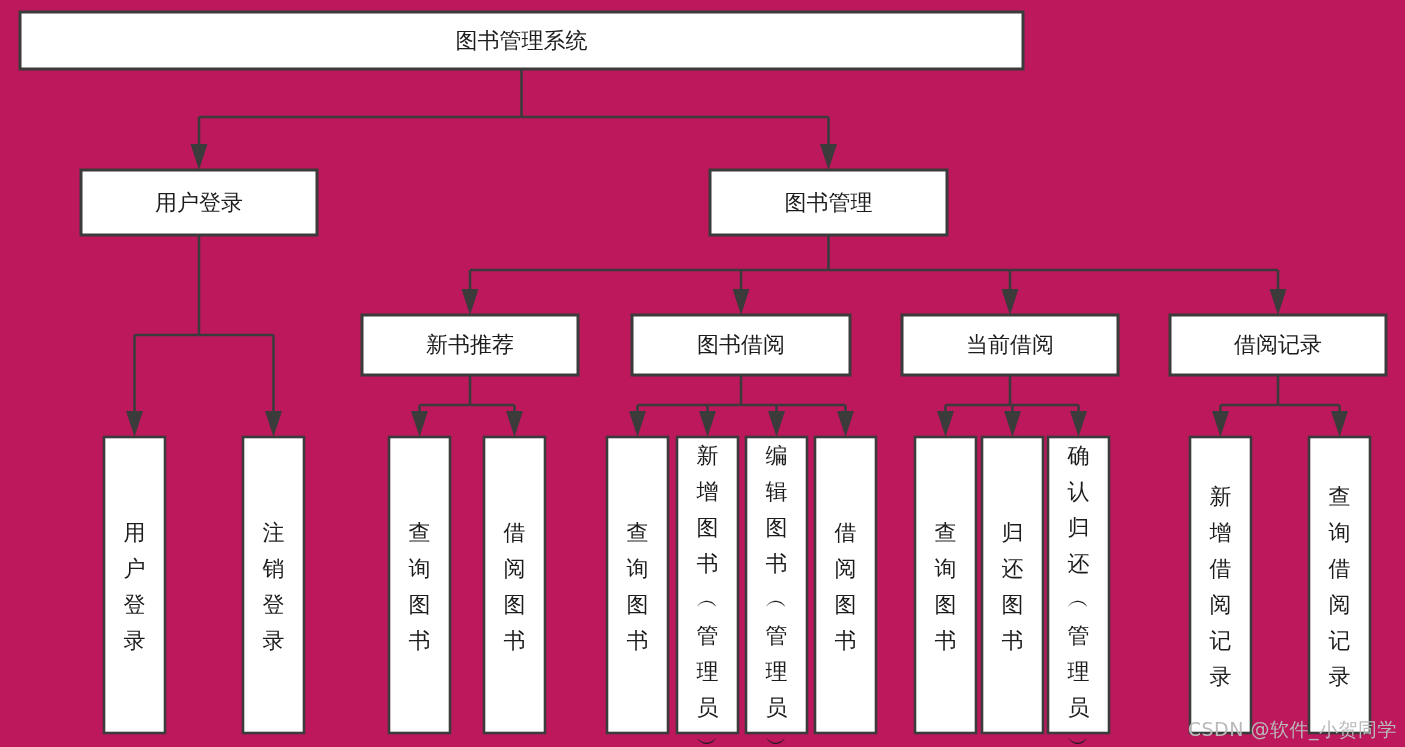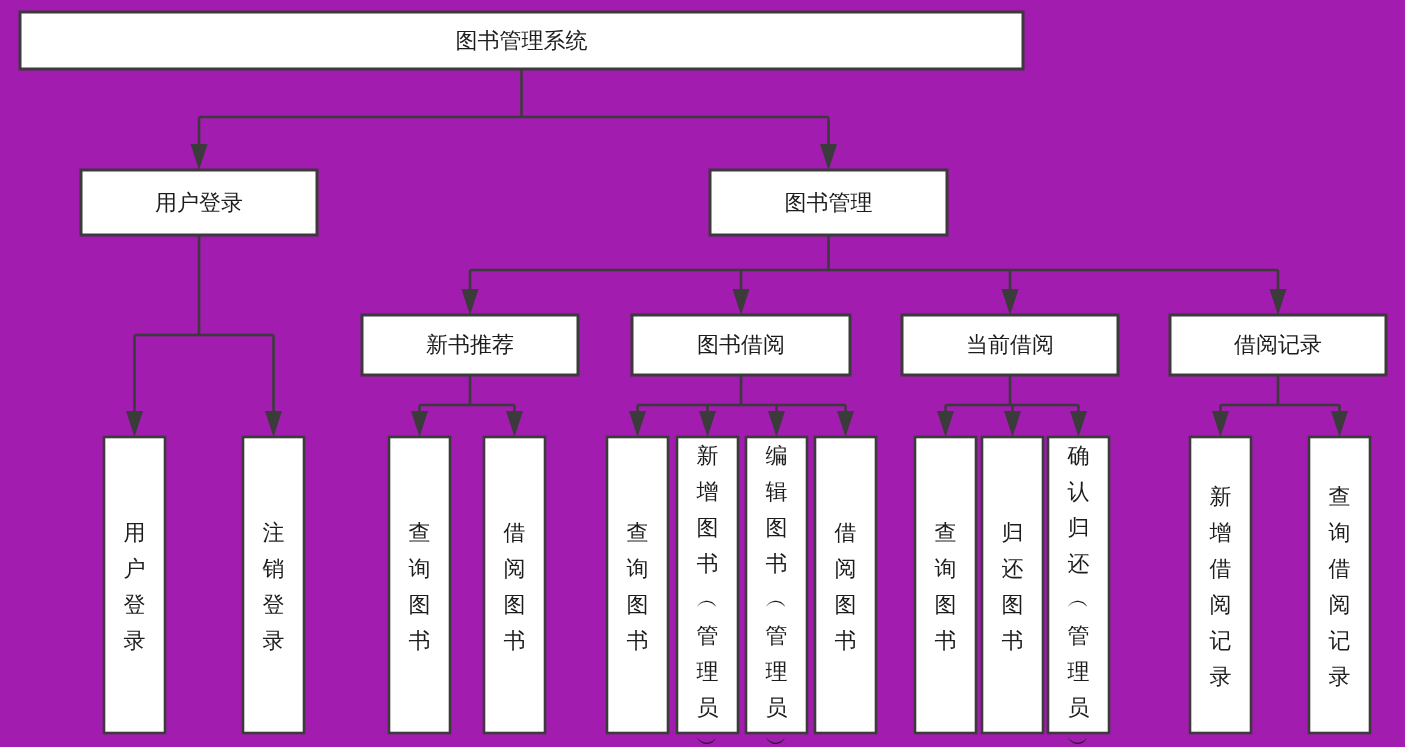--- a/index.html
+++ b/index.html
@@ -1,18 +1,18 @@
 <!DOCTYPE html>
 <html><head>
 <meta charset="utf-8">
 <style>
   html,body{margin:0;padding:0;background:#ffffff;}
   body{width:1405px;height:747px;overflow:hidden;
        font-family:"Liberation Sans","DejaVu Sans",sans-serif;}
-  #diagram-root{position:relative;width:1405px;height:747px;background:#a21caf;}
+  #diagram-root{position:relative;width:1405px;height:747px;background:#be185d;}
   svg#diagram-svg{position:absolute;left:0;top:0;width:1405px;height:747px;display:block;}
   .node-box{fill:#ffffff;stroke:#3b3b3b;stroke-width:3;}
   .node-box-thin{fill:#ffffff;stroke:#3b3b3b;stroke-width:2.6;}
   .edge{stroke:#3b3b3b;stroke-width:2.6;fill:none;}
   .arrow-head{fill:#3b3b3b;stroke:none;}
   .node-label{fill:#1c1c1c;font-family:"DejaVu Sans","Liberation Sans",sans-serif;
               font-size:22px;text-anchor:middle;dominant-baseline:middle;}
   .node-label-v{fill:#1c1c1c;font-family:"DejaVu Sans","Liberation Sans",sans-serif;
                 font-size:22px;text-anchor:middle;}
   .watermark{position:absolute;right:8px;bottom:4px;color:#b9b9b9;font-size:19px;
@@ -168,13 +168,14 @@
         <g>
           <rect class="node-box-thin" x="1190" y="437" width="61" height="296"></rect>
           <text class="node-label-v" x="1220.5" y="504"><tspan x="1220.5" dy="0">新</tspan><tspan x="1220.5" dy="36">增</tspan><tspan x="1220.5" dy="36">借</tspan><tspan x="1220.5" dy="36">阅</tspan><tspan x="1220.5" dy="36">记</tspan><tspan x="1220.5" dy="36">录</tspan></text>
         </g>
         <g>
           <rect class="node-box-thin" x="1309" y="437" width="61" height="296"></rect>
           <text class="node-label-v" x="1339.5" y="504"><tspan x="1339.5" dy="0">查</tspan><tspan x="1339.5" dy="36">询</tspan><tspan x="1339.5" dy="36">借</tspan><tspan x="1339.5" dy="36">阅</tspan><tspan x="1339.5" dy="36">记</tspan><tspan x="1339.5" dy="36">录</tspan></text>
         </g>
       </g>
   </svg>
+  <div class="watermark">CSDN @软件_小贺同学</div>
 </div>
 
 </body></html>

